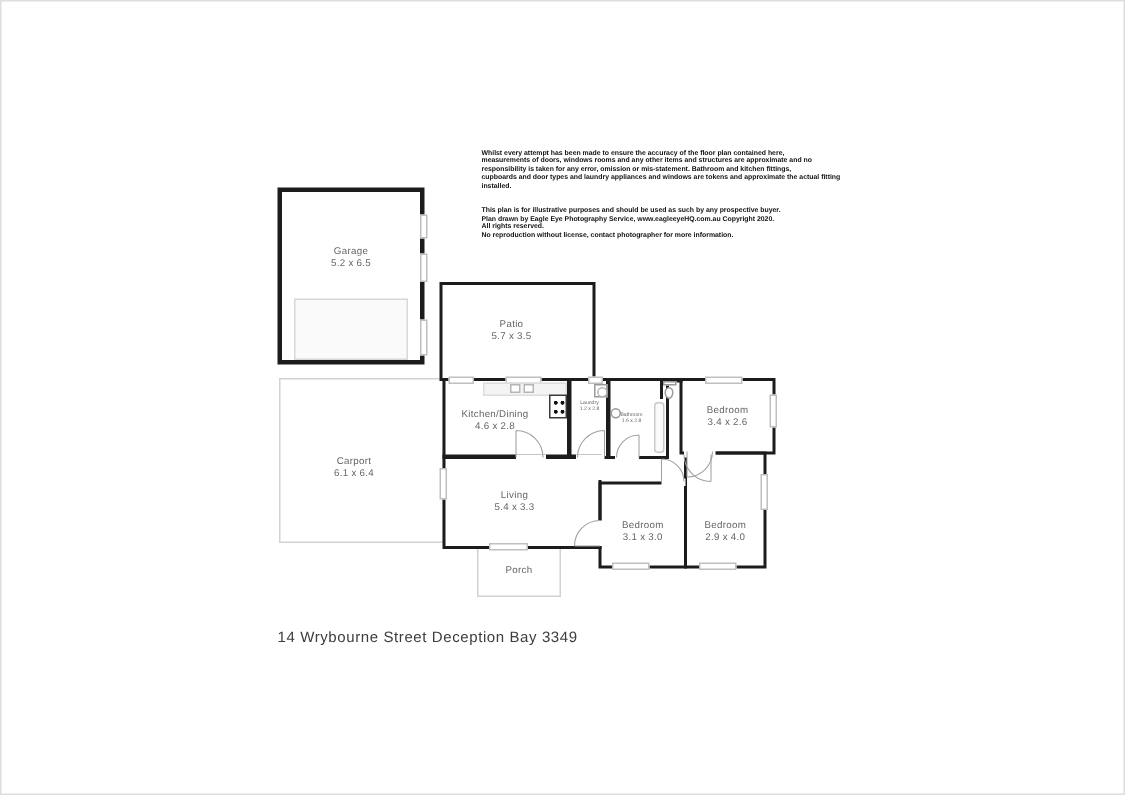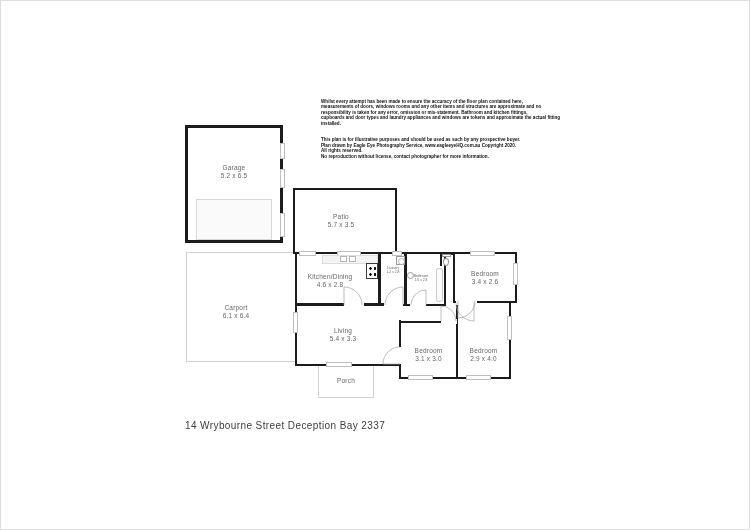--- a/index.html
+++ b/index.html
@@ -161,15 +161,15 @@
     <span class="dm">3.1 x 3.0</span>
   </div>
   <div class="abs room-label" style="left:456px;top:347px;width:55px;">
     <span class="nm">Bedroom</span>
     <span class="dm">2.9 x 4.0</span>
   </div>
   <div class="abs room-label" style="left:318px;top:377px;width:56px;">
     <span class="nm">Porch</span>
   </div>
 
-  <div class="abs address" style="left:185px;top:420px;">14 Wrybourne Street Deception Bay 2337</div>
+  <div class="abs address" style="left:185px;top:420px;">14 Wrybourne Street Deception Bay 3349</div>
 
 </div>
 
 </body></html>

